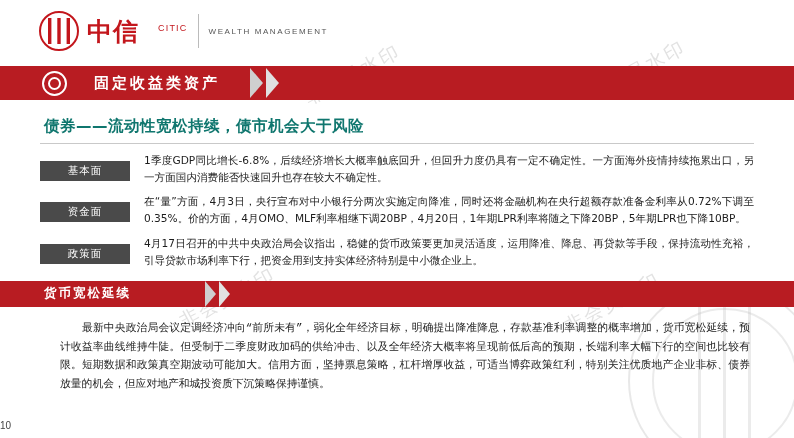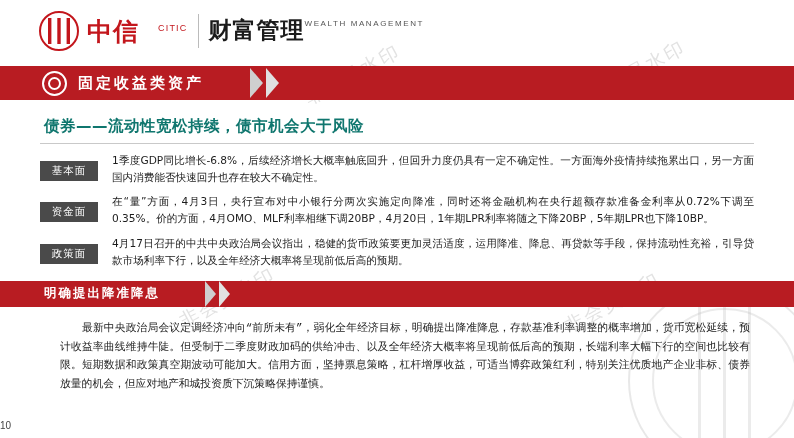--- a/index.html
+++ b/index.html
@@ -125,20 +125,21 @@
     height: 34px;
     background: #b81c22;
     margin-top: 4px;
     z-index: 8;
   }
   .band-inner {
     display: flex;
     align-items: center;
     height: 100%;
     padding-left: 42px;
+    gap: 16px;
   }
   .band-icon {
     width: 21px; height: 21px;
     border-radius: 50%;
     border: 2px solid #fff;
     position: relative;
     flex: 0 0 auto;
   }
   .band-icon::before {
     content: "";
@@ -197,21 +198,21 @@
     align-items: flex-start;
     margin-bottom: 7px;
   }
   .tag {
     flex: 0 0 auto;
     width: 58px;
     background: #4a4a4a;
     color: #fff;
     font-size: 10.5px;
     text-align: center;
-    padding: 3px 0;
+    padding: 3px 16px;
     margin-top: 9px;
     letter-spacing: 1px;
     font-family: "DejaVu Sans", "Liberation Sans", sans-serif;
   }
   .para-text {
     flex: 1 1 auto;
     font-size: 10.6px;
     line-height: 1.62;
     color: #1c1c1c;
     margin-left: 14px;
@@ -292,21 +293,20 @@
         <rect x="19.3" y="8" width="3.4" height="26" fill="#c3161c"></rect>
         <rect x="28.6" y="8" width="3.4" height="26" fill="#c3161c"></rect>
       </svg>
     </div>
     <div class="logo-left-col">
       <div class="citic-cn">中信</div>
       <div class="citic-en">CITIC</div>
     </div>
     <div class="divider-v"></div>
     <div class="logo-left-col">
-      <div class="wm-cn">财富管理</div>
       <div class="wm-en">WEALTH MANAGEMENT</div>
     </div>
   </div>
 </div>
 
 <div class="red-band">
   <div class="band-inner">
     <div class="band-icon"></div>
     <div class="band-title">固定收益类资产</div>
   </div>
@@ -325,26 +325,26 @@
     <div class="para-text">1季度GDP同比增长-6.8%，后续经济增长大概率触底回升，但回升力度仍具有一定不确定性。一方面海外疫情持续拖累出口，另一方面国内消费能否快速回升也存在较大不确定性。</div>
   </div>
 
   <div class="para-row">
     <div class="tag">资金面</div>
     <div class="para-text">在“量”方面，4月3日，央行宣布对中小银行分两次实施定向降准，同时还将金融机构在央行超额存款准备金利率从0.72%下调至0.35%。价的方面，4月OMO、MLF利率相继下调20BP，4月20日，1年期LPR利率将随之下降20BP，5年期LPR也下降10BP。</div>
   </div>
 
   <div class="para-row">
     <div class="tag">政策面</div>
-    <div class="para-text">4月17日召开的中共中央政治局会议指出，稳健的货币政策要更加灵活适度，运用降准、降息、再贷款等手段，保持流动性充裕，引导贷款市场利率下行，以及全年经济大概率将呈现前低后高的预期。</div>
+    <div class="para-text">4月17日召开的中共中央政治局会议指出，稳健的货币政策要更加灵活适度，运用降准、降息、再贷款等手段，保持流动性充裕，引导贷款市场利率下行，把资金用到支持实体经济特别是中小微企业上。</div>
   </div>
 </div>
 
 <div class="red-band2">
-  <div class="band-title2">明确提出降准降息</div>
+  <div class="band-title2">货币宽松延续</div>
   <div class="band2-chevrons">
     <span class="c1"></span>
       <span class="c2"></span>
   </div>
 </div>
 
 <div class="content">
   <div class="summary">最新中央政治局会议定调经济冲向“前所未有”，弱化全年经济目标，明确提出降准降息，存款基准利率调整的概率增加，货币宽松延续，预计收益率曲线维持牛陡。但受制于二季度财政加码的供给冲击、以及全年经济大概率将呈现前低后高的预期，长端利率大幅下行的空间也比较有限。短期数据和政策真空期波动可能加大。信用方面，坚持票息策略，杠杆增厚收益，可适当博弈政策红利，特别关注优质地产企业非标、债券放量的机会，但应对地产和城投资质下沉策略保持谨慎。</div>
 </div>
 

